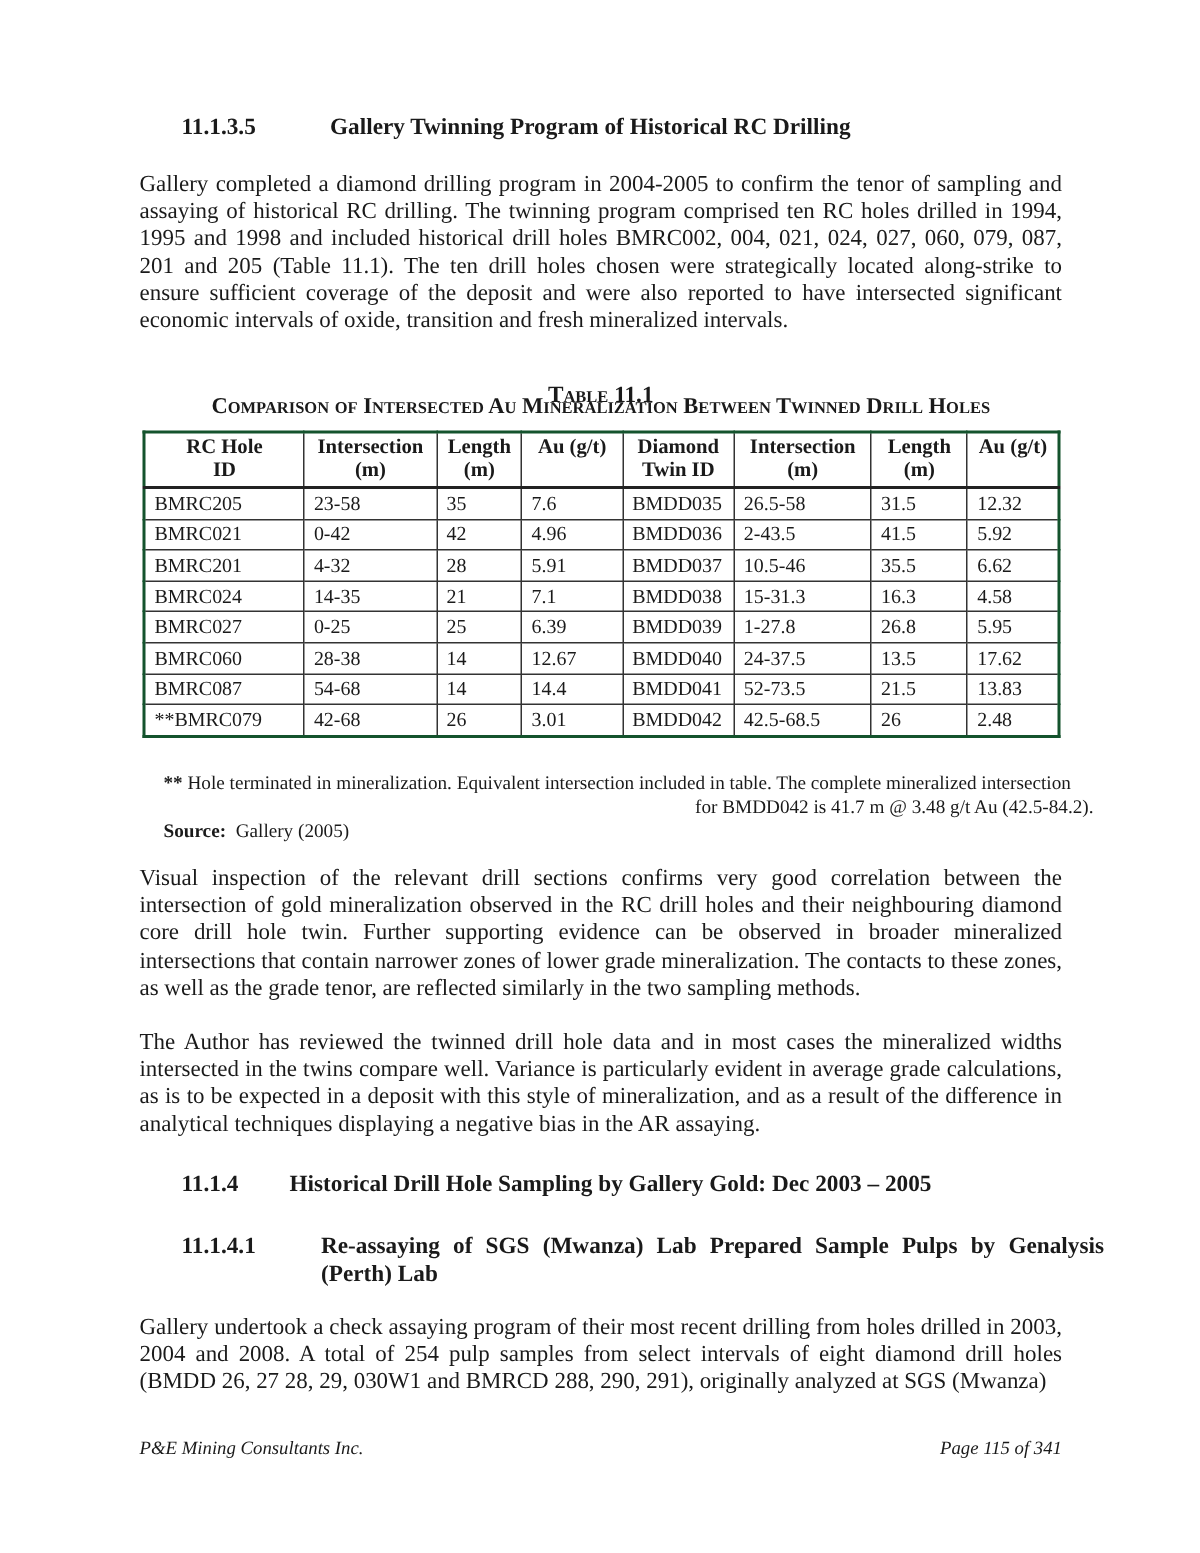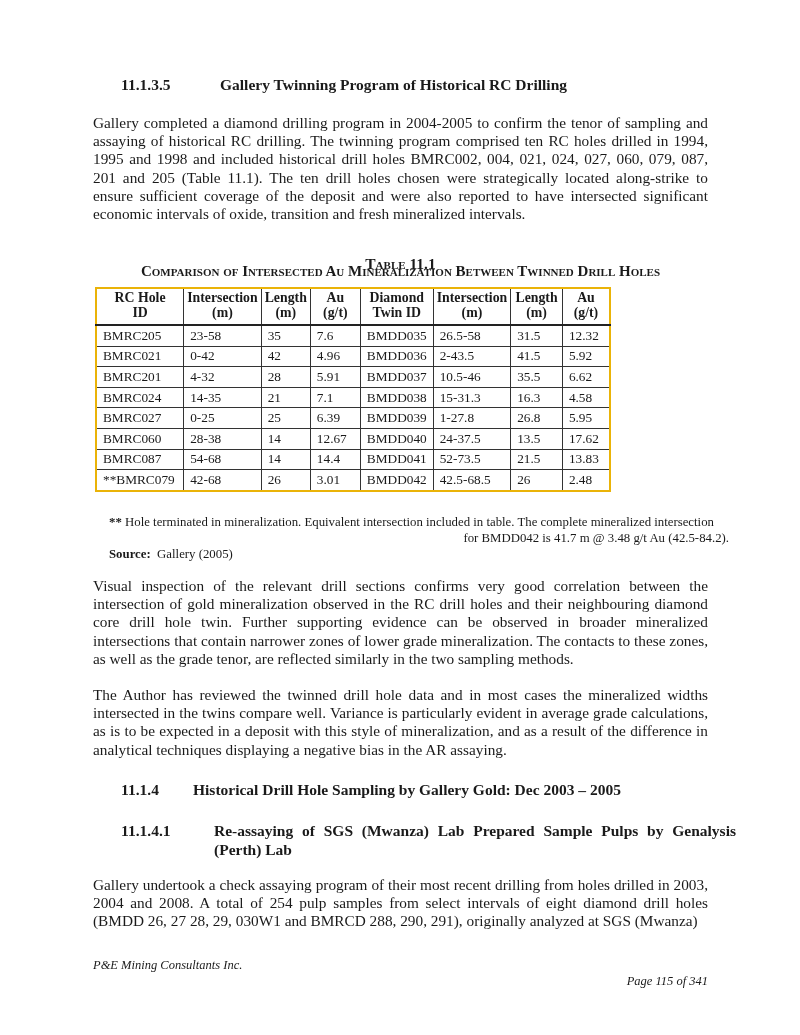--- a/index.html
+++ b/index.html
@@ -14,39 +14,39 @@
   .h-sec .num { display: inline-block; }
   .para {
     position: absolute; left: 0; width: 615px; font-size: 15.3px; line-height: 18.2px;
     text-align: justify; margin: 0;
   }
   .tbl-title {
     position: absolute; left: 0; width: 615px; text-align: center; font-weight: bold;
     font-variant: small-caps; font-size: 15.5px; line-height: 19px;
   }
   table.data {
-    position: absolute; left: 2px; top: 287px; width: 516px;
-    border-collapse: collapse; border: 2px solid #eab308; font-size: 13.3px;
+    position: absolute; left: 2px; top: 287px; width: 612px;
+    border-collapse: collapse; border: 2px solid #14532d; font-size: 13.3px;
   }
   table.data th {
     font-weight: bold; font-size: 13.8px; line-height: 14.5px; text-align: center;
     border: 1px solid #333; padding: 2px 3px 3px 3px; vertical-align: top; height: 30px;
   }
   table.data thead tr { border-bottom: 2px solid #222; }
   table.data td {
     border: 1px solid #333; padding: 0 6px; height: 19.6px; line-height: 18px;
     vertical-align: middle;
   }
   .note {
     position: absolute; left: 16px; width: 620px; font-size: 12.8px;
     line-height: 16px;
   }
   .note .indent { padding-left: 23px; text-align: right; }
   .footer { position: absolute; left: 0; width: 615px; font-style: italic; font-size: 12.5px; line-height: 17px; }
-  .footer .right { position: absolute; right: 0; top: 16px; }
+  .footer .right { position: absolute; right: 0; top: 0; }
 </style>
 </head>
 <body>
 
 <div class="page">
 
   <div class="h-sec" style="top:76px;">
     <span class="num" style="width:99px;">11.1.3.5</span><span>Gallery Twinning Program of Historical RC Drilling</span>
   </div>
 

